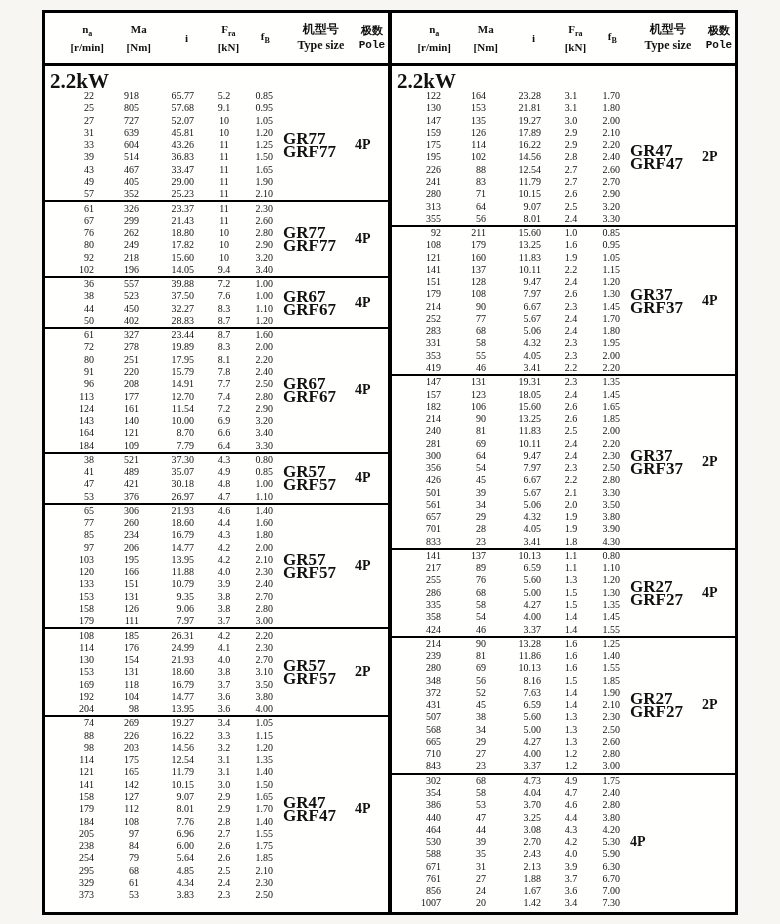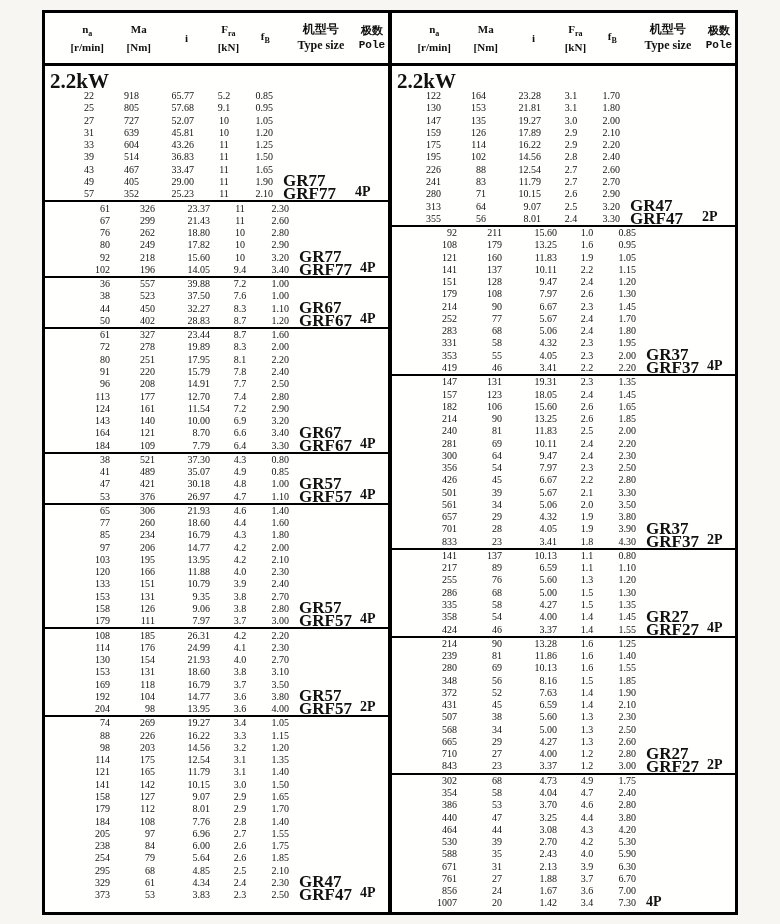--- a/index.html
+++ b/index.html
@@ -46,22 +46,22 @@
   .h6 .hu{font-family:Liberation Mono, monospace;}
   
   .kw{
     height:24px;box-sizing:border-box;
     font-weight:bold;font-size:21px;
     padding:3px 0 0 1px;
     font-family:"Liberation Serif", serif;
   }
   
   .blocks{flex:1;display:flex;flex-direction:column;margin-left:-4px;padding-left:4px;}
-  .block{display:flex;align-items:flex-end;}
-  .block + .block{border-top:2px solid #000;margin-left:-4px;padding-left:20px;}
+  .block{display:flex;}
+  .block + .block{border-top:2px solid #000;margin-left:-4px;padding-left:4px;}
   .rows{width:234px;}
   .row{display:flex;height:12.28px;align-items:center;}
   .c{font-size:10px;line-height:12px;white-space:pre;}
   .c0{width:60px;text-align:right;padding-right:15px;box-sizing:border-box;}
   .c1{width:46px;text-align:right;padding-right:16px;box-sizing:border-box;}
   .c2{width:52px;text-align:right;padding-right:13px;box-sizing:border-box;}
   .c3{width:34px;text-align:center;box-sizing:border-box;}
   .c4{width:42px;text-align:right;padding-right:10px;box-sizing:border-box;}
   .type{
     width:72px;display:flex;flex-direction:column;justify-content:center;

